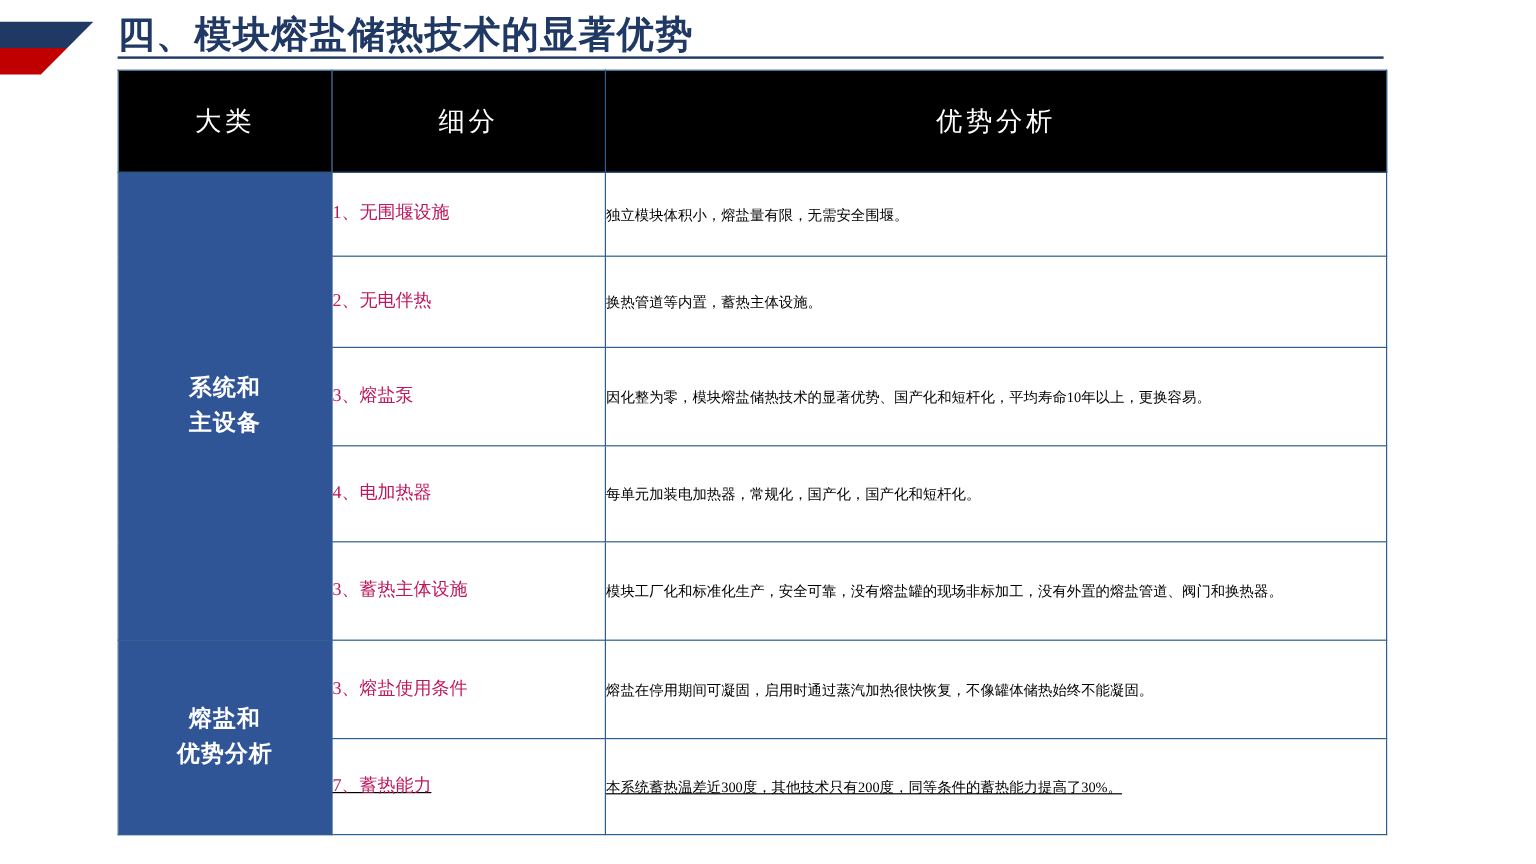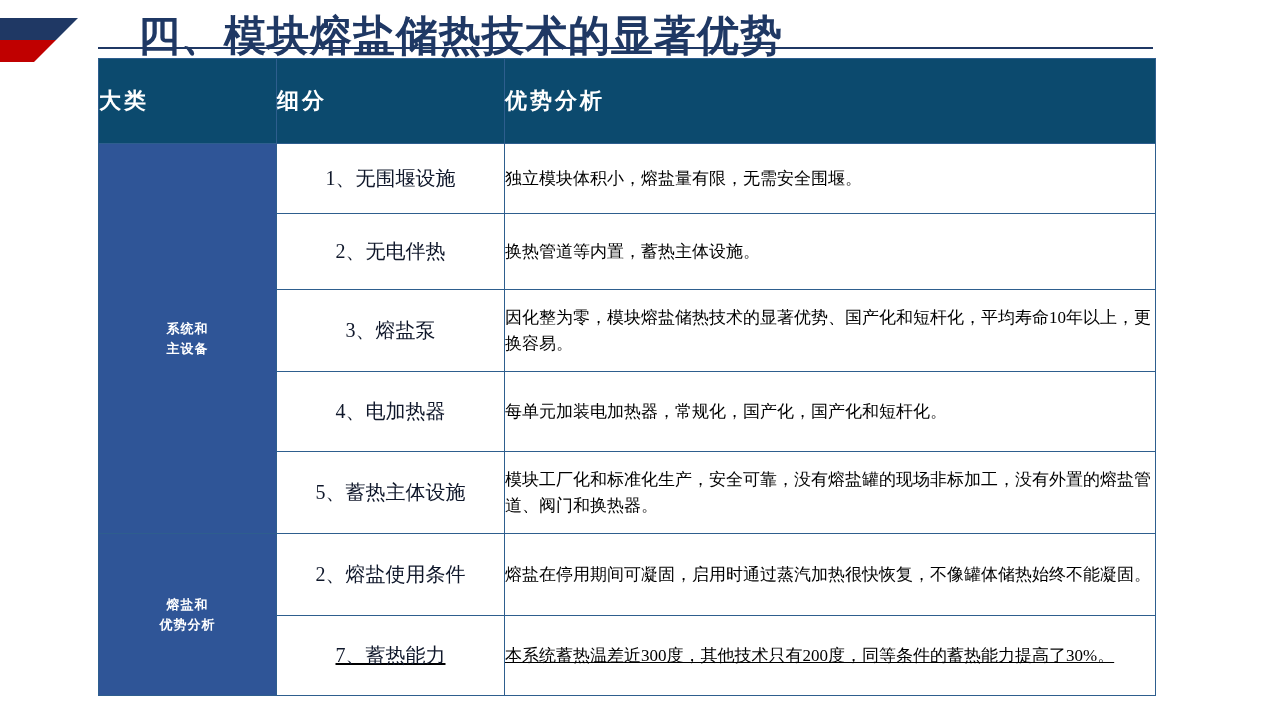--- a/index.html
+++ b/index.html
@@ -21,27 +21,26 @@
     left: 0;
     top: 18px;
     width: 82px;
     height: 46px;
   }
 
   .slide-title {
     position: absolute;
     left: 98px;
     top: 8px;
-    font-size: 42px;
+    font-size: 31px;
     font-weight: bold;
     color: #1F3864;
     letter-spacing: 1px;
     white-space: nowrap;
     font-family: "Liberation Serif", "DejaVu Serif", serif;
-    margin-left: 40px;
   }
   .title-underline {
     position: absolute;
     left: 98px;
     top: 47px;
     width: 1055px;
     height: 2px;
     background: #1F3864;
   }
 
@@ -53,51 +52,50 @@
     border-collapse: collapse;
     table-layout: fixed;
   }
   table.adv-table td, table.adv-table th {
     border: 1px solid #2E5E8E;
     vertical-align: middle;
     padding: 0;
   }
 
   thead th {
-    background: #0c4a6e;
+    background: #000000;
     color: #ffffff;
     font-size: 22px;
-    font-weight: bold;
+    font-weight: normal;
     height: 84px;
-    text-align: left;
+    text-align: center;
     letter-spacing: 3px;
     border: 1px solid #2F5597;
   }
 
   td.cat-cell {
     background: #2F5597;
     color: #ffffff;
-    font-size: 13px;
+    font-size: 19px;
     font-weight: bold;
     text-align: center;
     line-height: 1.5;
     letter-spacing: 1px;
     border: 1px solid #2F5597;
   }
 
   td.sub-cell {
-    font-size: 20px;
-    color: #0f172a;
+    font-size: 15px;
+    color: #be185d;
     padding: 6px 0 6px 18px;
     line-height: 1.45;
-    text-align: center;
   }
 
   td.desc-cell {
-    font-size: 17px;
+    font-size: 12px;
     color: #000000;
     padding: 8px 14px 8px 14px;
     line-height: 1.5;
   }
 
   .col-cat { width: 178px; }
   .col-sub { width: 228px; }
   .col-desc { width: 651px; }
 
   .r1 { height: 70px; }
@@ -149,29 +147,29 @@
     </tr>
     <tr class="r3">
       <td class="sub-cell">3、熔盐泵</td>
       <td class="desc-cell">因化整为零，模块熔盐储热技术的显著优势、国产化和短杆化，平均寿命10年以上，更换容易。</td>
     </tr>
     <tr class="r4">
       <td class="sub-cell">4、电加热器</td>
       <td class="desc-cell">每单元加装电加热器，常规化，国产化，国产化和短杆化。</td>
     </tr>
     <tr class="r5">
-      <td class="sub-cell">5、蓄热主体设施</td>
+      <td class="sub-cell">3、蓄热主体设施</td>
       <td class="desc-cell">模块工厂化和标准化生产，安全可靠，没有熔盐罐的现场非标加工，没有外置的熔盐管道、阀门和换热器。</td>
     </tr>
     <tr class="r6">
       <td class="cat-cell" rowspan="2">
         <div>熔盐和</div>
         <div>优势分析</div>
       </td>
-      <td class="sub-cell">2、熔盐使用条件</td>
+      <td class="sub-cell">3、熔盐使用条件</td>
       <td class="desc-cell">熔盐在停用期间可凝固，启用时通过蒸汽加热很快恢复，不像罐体储热始终不能凝固。</td>
     </tr>
     <tr class="r7">
       <td class="sub-cell">7、蓄热能力</td>
       <td class="desc-cell">本系统蓄热温差近300度，其他技术只有200度，同等条件的蓄热能力提高了30%。</td>
     </tr>
   </tbody>
 </table>
 
 </body></html>

